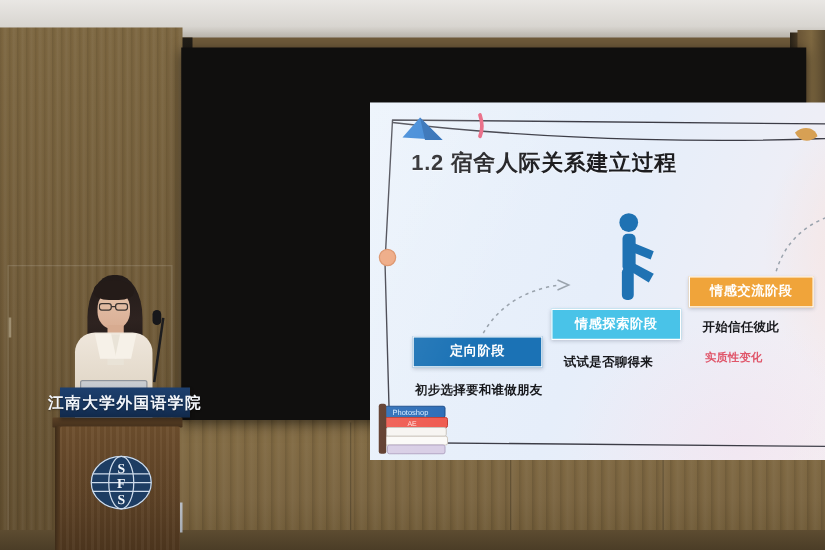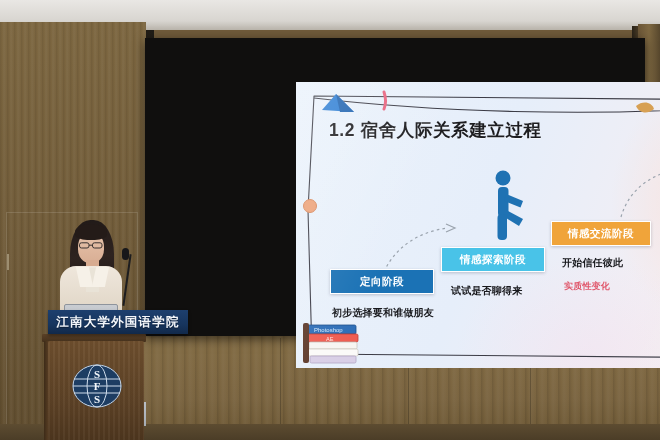--- a/index.html
+++ b/index.html
@@ -181,21 +181,21 @@
     position:absolute; left:26px; top:123px; width:62px; height:5px;
     background:linear-gradient(180deg,#b9bec4,#8e949b);
   }
 
   .podium-top{
     position:absolute; left:8px; top:124px; width:104px; height:8px;
     background:linear-gradient(180deg,#5b4126,#44301c);
     border-radius:1px;
   }
   .podium-band{
-    position:absolute; left:14px; top:100px; width:140px; height:24px;
+    position:absolute; left:14px; top:100px; width:104px; height:24px;
     background:linear-gradient(180deg,#1d3f6e 0%,#17355e 60%,#11294a 100%);
     display:flex; align-items:center; justify-content:center;
     box-shadow:0 2px 3px rgba(0,0,0,.35);
   }
   .podium-band span{
     font-size:12.5px; font-weight:bold; color:#f2f5fa; letter-spacing:1.2px;
     white-space:nowrap; text-shadow:0 1px 1px rgba(0,0,0,.4);
   }
   .podium-body{
     position:absolute; left:14px; top:131px; width:96px; height:109px;

